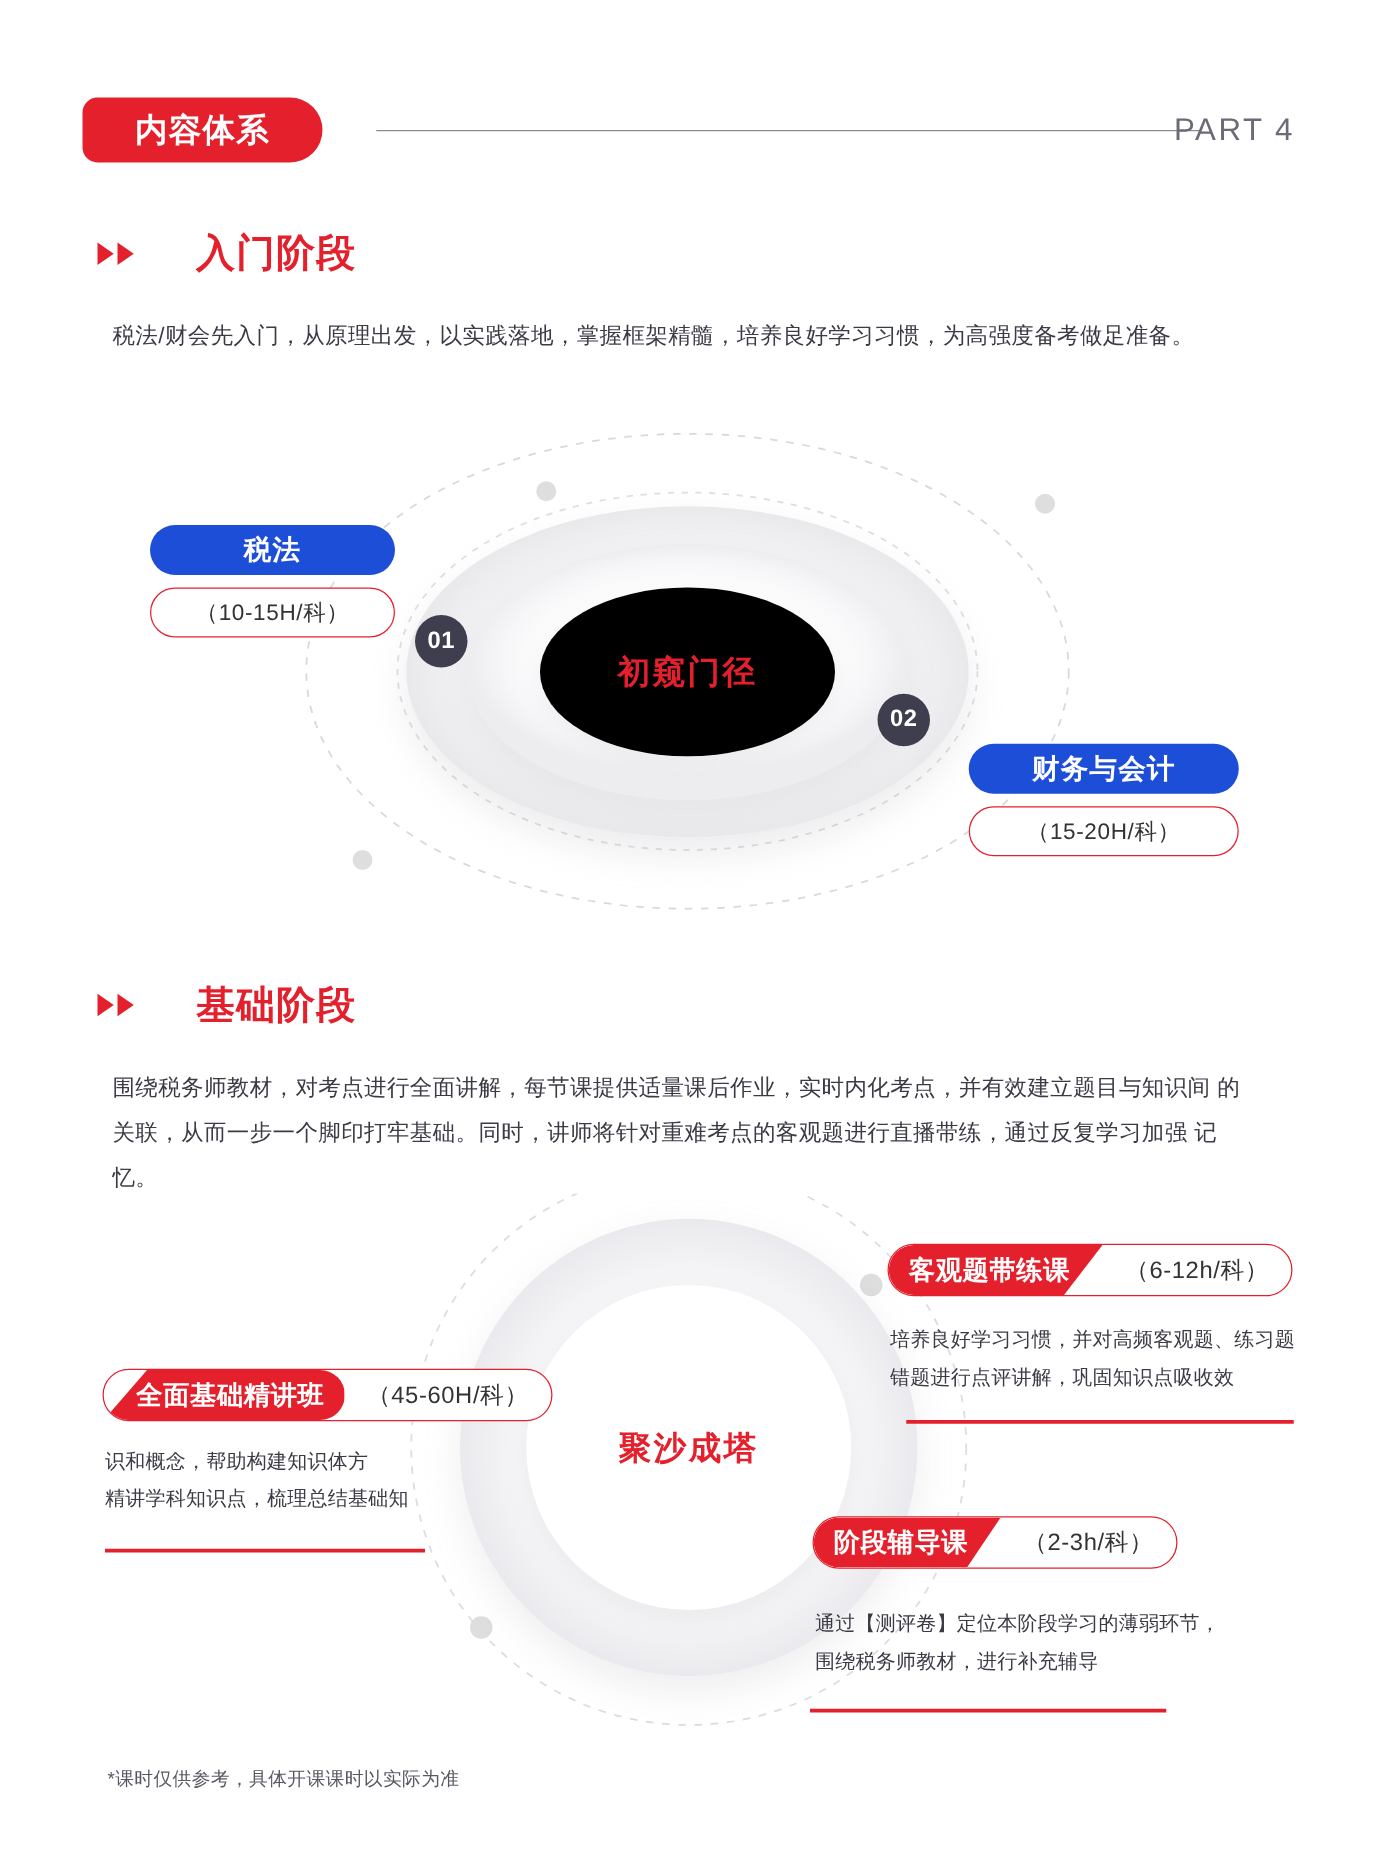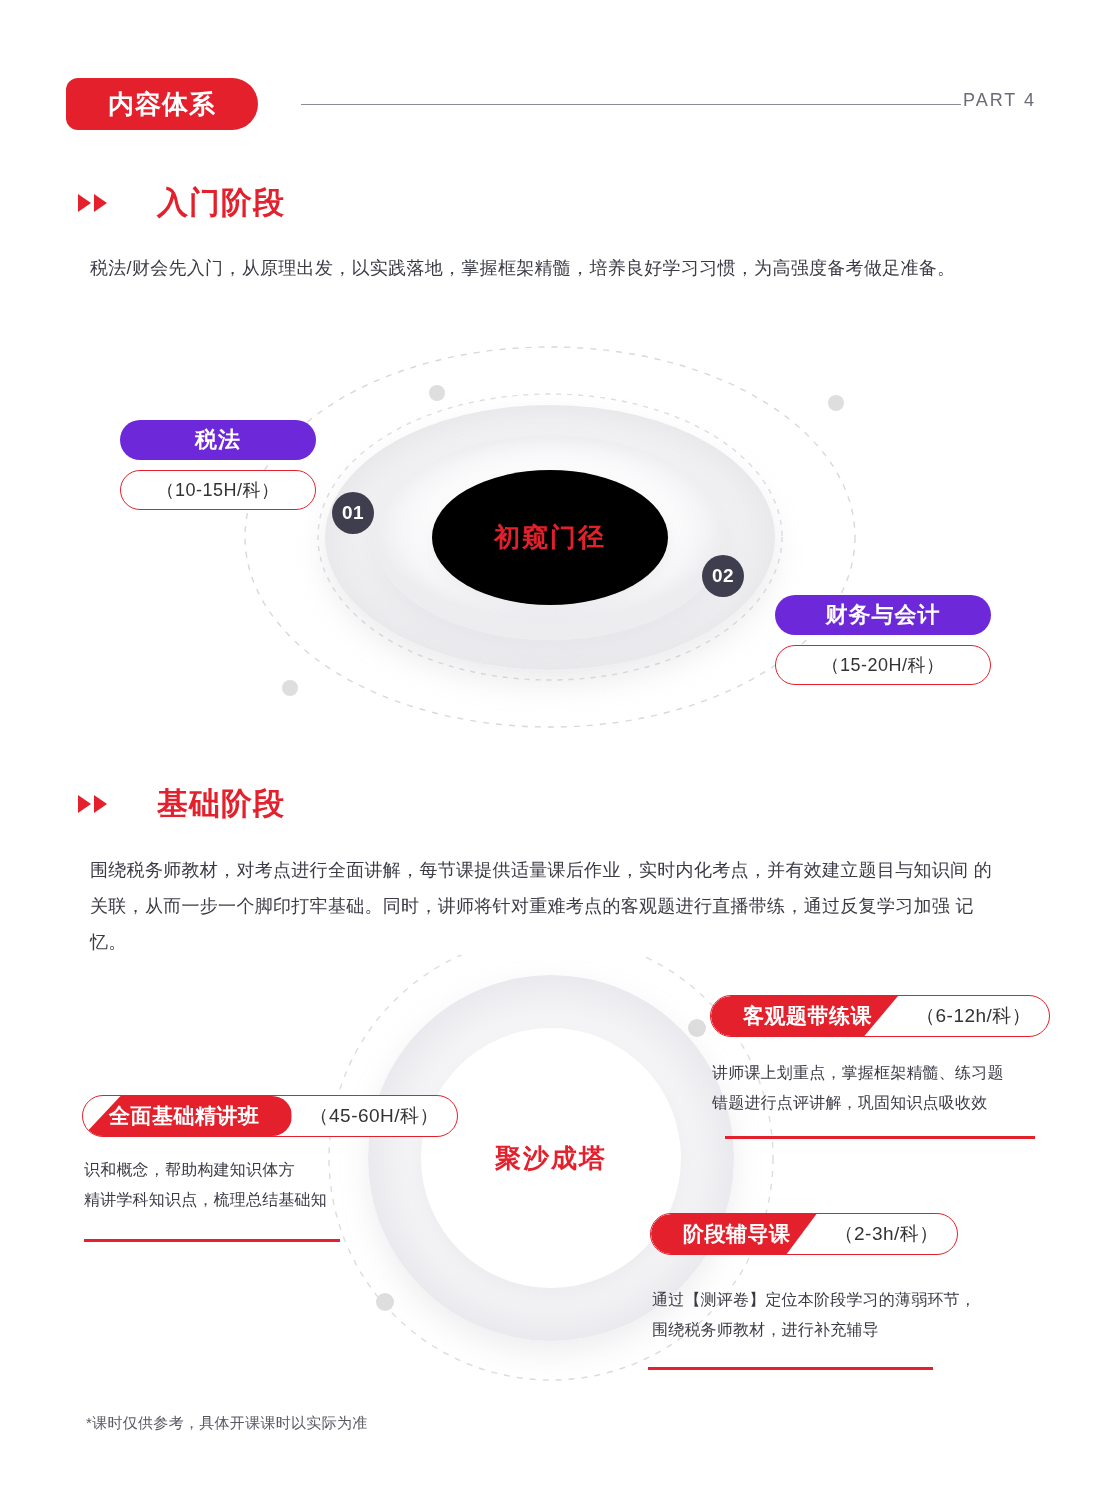--- a/index.html
+++ b/index.html
@@ -20,21 +20,21 @@
     border-radius: 12px 26px 26px 12px;
     display:flex; align-items:center; justify-content:center;
     color:#fff; font-size:26px; font-weight:bold; letter-spacing:1px;
   }
   .hdr-line {
     position:absolute; left:235px; top:26px; width:660px; height:1px;
     background:#8b8b96;
   }
   .hdr-part {
     position:absolute; right:0; top:12px;
-    font-size:18px; color:#6b6b78; letter-spacing:2px;
+    font-size:25px; color:#6b6b78; letter-spacing:2px;
   }
 
   
   .sec-head { position:absolute; display:flex; align-items:center; gap:14px; }
   .arrows { display:flex; gap:3px; }
   .arrows i {
     width:0;height:0;
     border-top:9px solid transparent;
     border-bottom:9px solid transparent;
     border-left:13px solid #E4202C;
@@ -76,21 +76,21 @@
   .numdot{
     position:absolute; width:42px; height:42px; border-radius:50%;
     background:#3E3E4E; color:#fff;
     display:flex; align-items:center; justify-content:center;
     font-size:19px; font-weight:bold; letter-spacing:.5px;
   }
 
   
   .pillgrp{ position:absolute; width:196px; }
   .pill-red{
-    height:40px; background:#6d28d9; border-radius:20px;
+    height:40px; background:#1d4ed8; border-radius:20px;
     display:flex; align-items:center; justify-content:center;
     color:#fff; font-size:22px; font-weight:bold; letter-spacing:1px;
   }
   .pill-out{
     margin-top:10px; height:40px; background:#fff;
     border:1.6px solid #E4202C; border-radius:20px;
     display:flex; align-items:center; justify-content:center;
     color:#333; font-size:18px; letter-spacing:.5px;
   }
 
@@ -115,21 +115,21 @@
   
   .badge{
     position:absolute; height:42px; display:flex; align-items:stretch;
     border:1.6px solid #E4202C; border-radius:21px; background:#fff;
     overflow:hidden;
   }
   .badge .b-red{
     background:#E4202C; color:#fff;
     font-size:21px; font-weight:bold; letter-spacing:.5px;
     display:flex; align-items:center; justify-content:center;
-    padding:0 32px;
+    padding:0 16px;
   }
   .badge .b-white{
     color:#333; font-size:19px; letter-spacing:.5px;
     display:flex; align-items:center; justify-content:center;
     padding:0 18px;
   }
   
   .badge.right .b-red{ border-radius:21px 0 0 21px; clip-path: polygon(0 0, 100% 0, 82% 100%, 0 100%); padding-right:26px;}
   
   .badge.left .b-red{ border-radius:0 21px 21px 0; clip-path: polygon(18% 0, 100% 0, 100% 100%, 0 100%); padding-left:26px;}
@@ -227,21 +227,21 @@
     <div class="cir-outer"></div>
     <div class="cir-in">
       <span>聚沙成塔</span>
     </div>
 
     <div class="badge right" style="left:710px; top:40px;">
       <div class="b-red">客观题带练课</div>
       <div class="b-white">（6-12h/科）</div>
     </div>
     <div class="bdesc" style="left:712px; top:103px; width:340px;">
-      <div>讲师课上划重点，掌握框架精髓、练习题</div>
+      <div>培养良好学习习惯，并对高频客观题、练习题</div>
       <div>错题进行点评讲解，巩固知识点吸收效</div>
     </div>
     <div class="uline" style="left:725px; top:181px; width:310px;"></div>
 
     <div class="badge left" style="left:82px; top:140px;">
       <div class="b-red">全面基础精讲班</div>
       <div class="b-white">（45-60H/科）</div>
     </div>
     <div class="bdesc" style="left:84px; top:200px; width:300px;">
       <div>识和概念，帮助构建知识体方</div>

